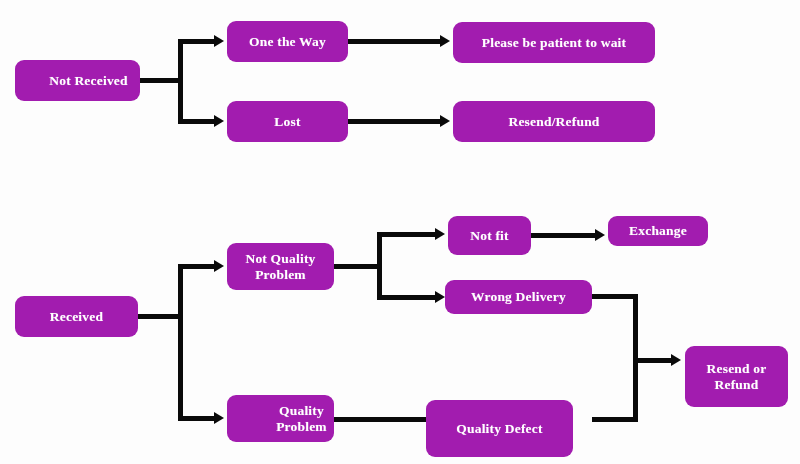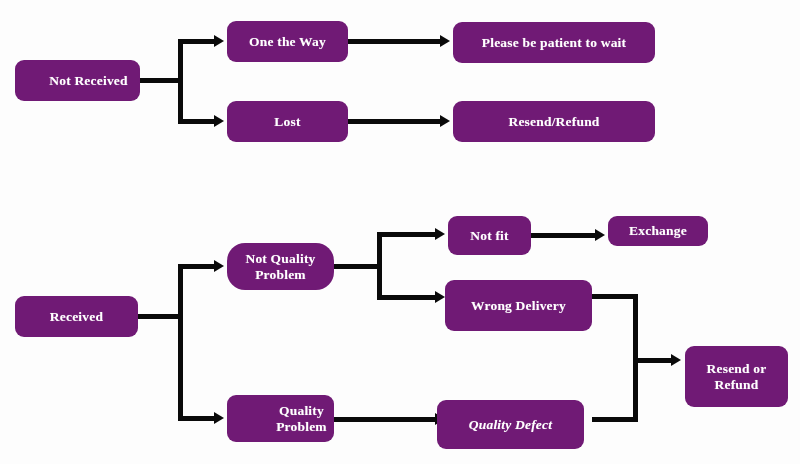--- a/index.html
+++ b/index.html
@@ -10,21 +10,21 @@
   #canvas {
     position: relative;
     width: 800px;
     height: 464px;
     background: #fdfdfd;
     overflow: hidden;
     font-family: "Liberation Serif", "DejaVu Serif", serif;
   }
   .node {
     position: absolute;
-    background: #701a75;
+    background: #a21caf;
     color: #ffffff;
     border-radius: 9px;
     display: flex;
     align-items: center;
     justify-content: center;
     text-align: center;
     font-weight: bold;
     font-size: 13.5px;
     line-height: 1.15;
     letter-spacing: 0.2px;
@@ -95,21 +95,21 @@
   <div class="edge h" style="left:138px; top:314px; width:45px;"></div>
 
   <div class="edge v" style="left:178px; top:264px; height:157px;"></div>
 
   <div class="edge h" style="left:178px; top:264px; width:39px;"></div>
   <div class="arrow" style="left:214px; top:260px;"></div>
 
   <div class="edge h" style="left:178px; top:416px; width:39px;"></div>
   <div class="arrow" style="left:214px; top:412px;"></div>
 
-  <div class="node" style="left:227px; top:243px; width:107px; height:47px;border-radius:18px;">
+  <div class="node" style="left:227px; top:243px; width:107px; height:47px;">
     <span>Not Quality
 Problem</span>
   </div>
 
   <div class="edge h" style="left:334px; top:264px; width:48px;"></div>
   <div class="edge v" style="left:377px; top:232px; height:68px;"></div>
 
   <div class="edge h" style="left:377px; top:232px; width:60px;"></div>
   <div class="arrow" style="left:435px; top:228px;"></div>
 
@@ -120,35 +120,35 @@
     <span>Not fit</span>
   </div>
 
   <div class="edge h" style="left:531px; top:233px; width:66px;"></div>
   <div class="arrow" style="left:595px; top:229px;"></div>
 
   <div class="node" style="left:608px; top:216px; width:100px; height:30px;">
     <span>Exchange</span>
   </div>
 
-  <div class="node" style="left:445px; top:280px; width:147px; height:51px;">
+  <div class="node" style="left:445px; top:280px; width:147px; height:34px;">
     <span>Wrong Delivery</span>
   </div>
 
   <div class="edge h" style="left:592px; top:294px; width:46px;"></div>
 
   <div class="node" style="left:227px; top:395px; width:107px; height:47px;padding-left:48px;">
     <span>Quality
 Problem</span>
   </div>
 
   <div class="edge h" style="left:334px; top:417px; width:103px;"></div>
   <div class="arrow" style="left:435px; top:413px;"></div>
 
-  <div class="node" style="left:437px; top:400px; width:147px; height:49px;font-style:italic;">
+  <div class="node" style="left:426px; top:400px; width:147px; height:57px;">
     <span>Quality Defect</span>
   </div>
 
   <div class="edge h" style="left:592px; top:417px; width:46px;"></div>
 
   <div class="edge v" style="left:633px; top:294px; height:128px;"></div>
 
   <div class="edge h" style="left:633px; top:358px; width:40px;"></div>
   <div class="arrow" style="left:671px; top:354px;"></div>
 

